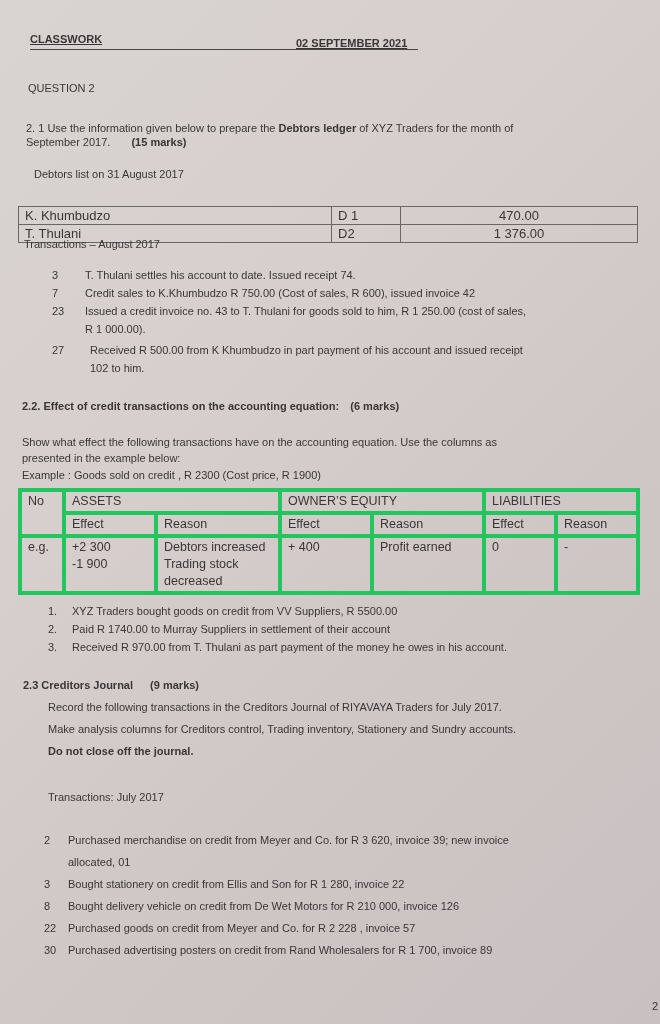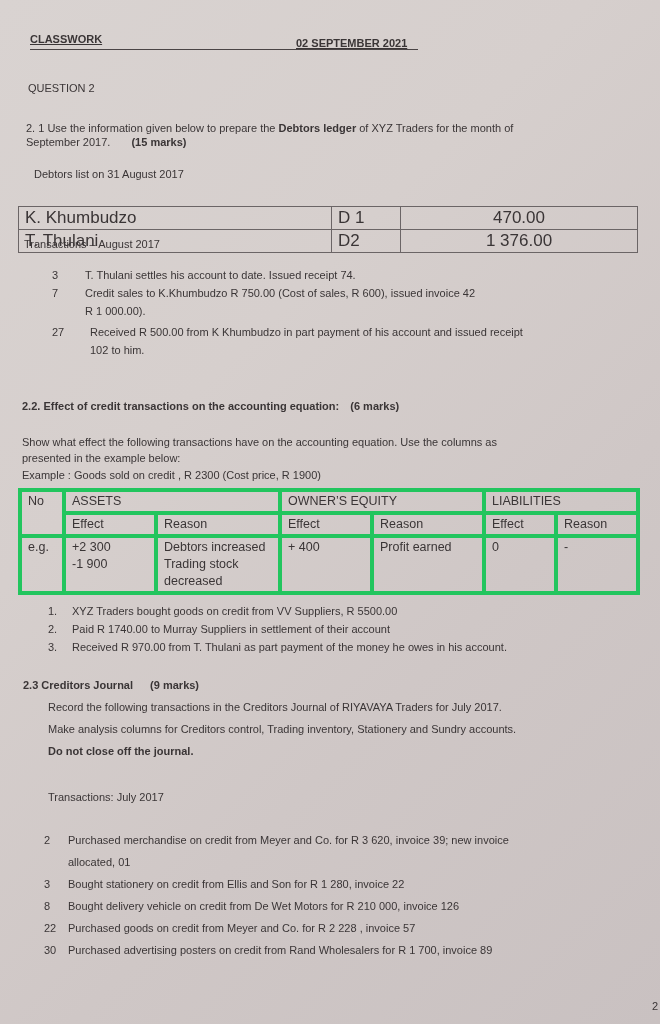--- a/index.html
+++ b/index.html
@@ -13,21 +13,21 @@
   .page { position: absolute; left: 0; top: 0; width: 660px; height: 1024px; }
   .abs { position: absolute; white-space: nowrap; }
   .f12 { font-size: 11px; }
   .b { font-weight: bold; }
   .u { text-decoration: underline; }
 
   
   .header-rule { position:absolute; left:30px; top:49px; width:388px; height:1px; background:#4a4445; }
 
   
-  .debtors { position:absolute; left:18px; top:206px; width:620px; border-collapse:collapse; font-size:17px; }
+  .debtors { position:absolute; left:18px; top:206px; width:620px; border-collapse:collapse; font-size:13px; }
   .debtors td { border:1px solid #6b6566; padding:1px 6px; height:15px; }
   .debtors .nm { width:300px; }
   .debtors .fol { width:56px; }
   .debtors .amt { text-align:center; }
 
   
   .eq { position:absolute; left:18px; top:488px; width:622px; border-collapse:collapse; font-size:12.5px; }
   .eq td { border:4px solid #22c55e; padding:1px 6px; vertical-align:top; line-height:17px; }
   .line { line-height:18px; }
   .num { display:inline-block; width:20px; }
@@ -63,20 +63,21 @@
       <td class="fol">D2</td>
       <td class="amt">1 376.00</td>
     </tr>
   </tbody>
     </table>
   <div class="abs f12" style="left:24px;top:238px;">Transactions – August 2017</div>
 
   <div class="abs f12" style="left:52px;top:266px;">
     <div class="line"><span class="num" style="width:33px;">3</span><span>T. Thulani settles his account to date. Issued receipt 74.</span></div>
     <div class="line"><span class="num" style="width:33px;">7</span><span>Credit sales to K.Khumbudzo R 750.00 (Cost of sales, R 600), issued invoice 42</span></div>
+    <div class="line"><span class="num" style="width:33px;">23</span><span>Issued a credit invoice no. 43 to T. Thulani for goods sold to him, R 1 250.00 (cost of sales,</span></div>
     <div class="line" style="padding-left:33px;">R 1 000.00).</div>
     <div class="line" style="margin-top:3px;"><span class="num" style="width:38px;">27</span><span>Received R 500.00 from K Khumbudzo in part payment of his account and issued receipt</span></div>
     <div class="line" style="padding-left:38px;">102 to him.</div>
   </div>
 
   <div class="abs f12 b" style="left:22px;top:400px;">
     <span>2.2. Effect of credit transactions on the accounting equation:</span>
     <span style="margin-left:8px;">(6 marks)</span>
   </div>
   <div class="abs f12" style="left:22px;top:436px;">Show what effect the following transactions have on the accounting equation. Use the columns as</div>

